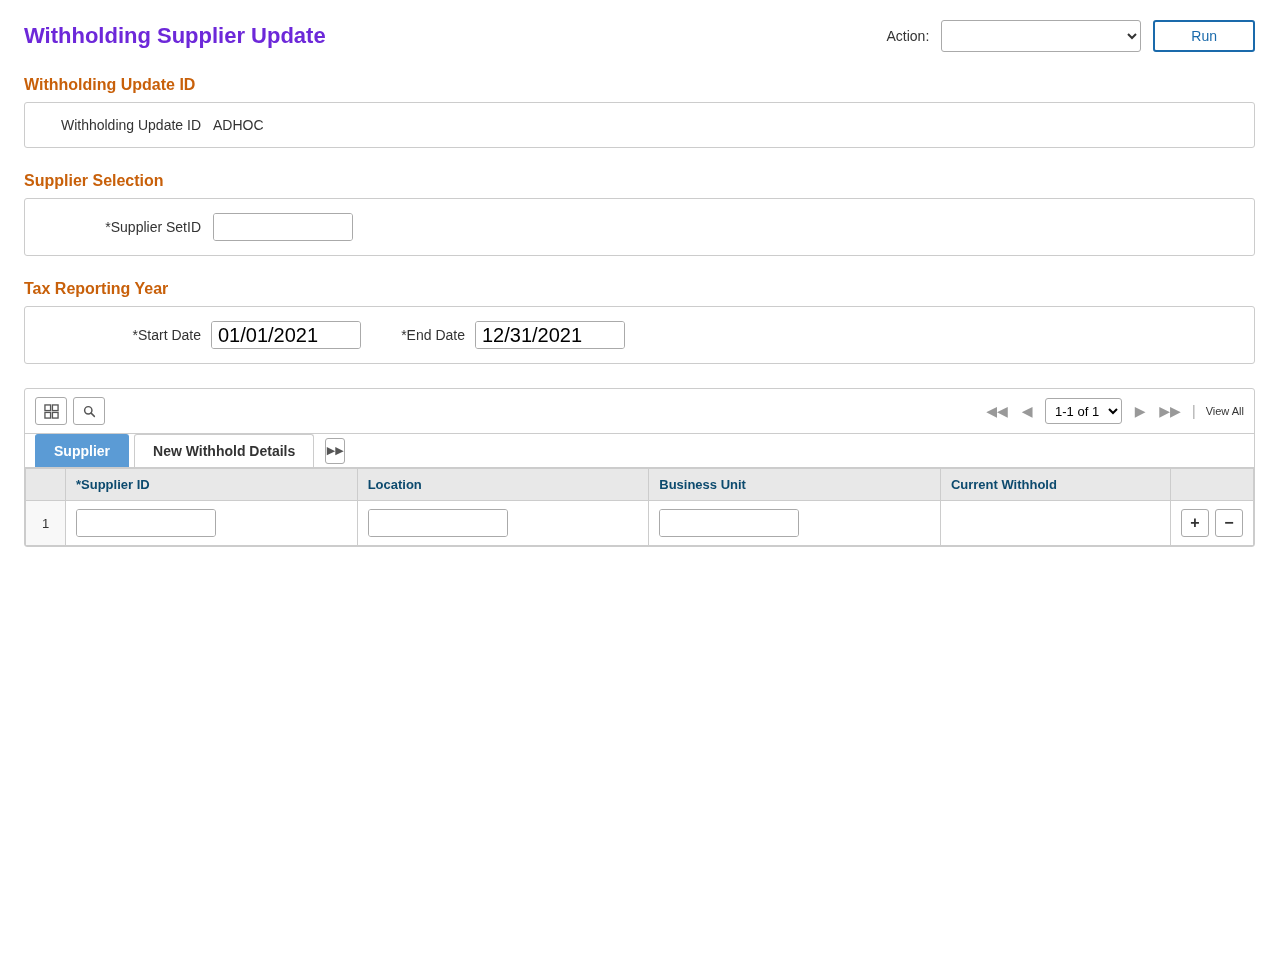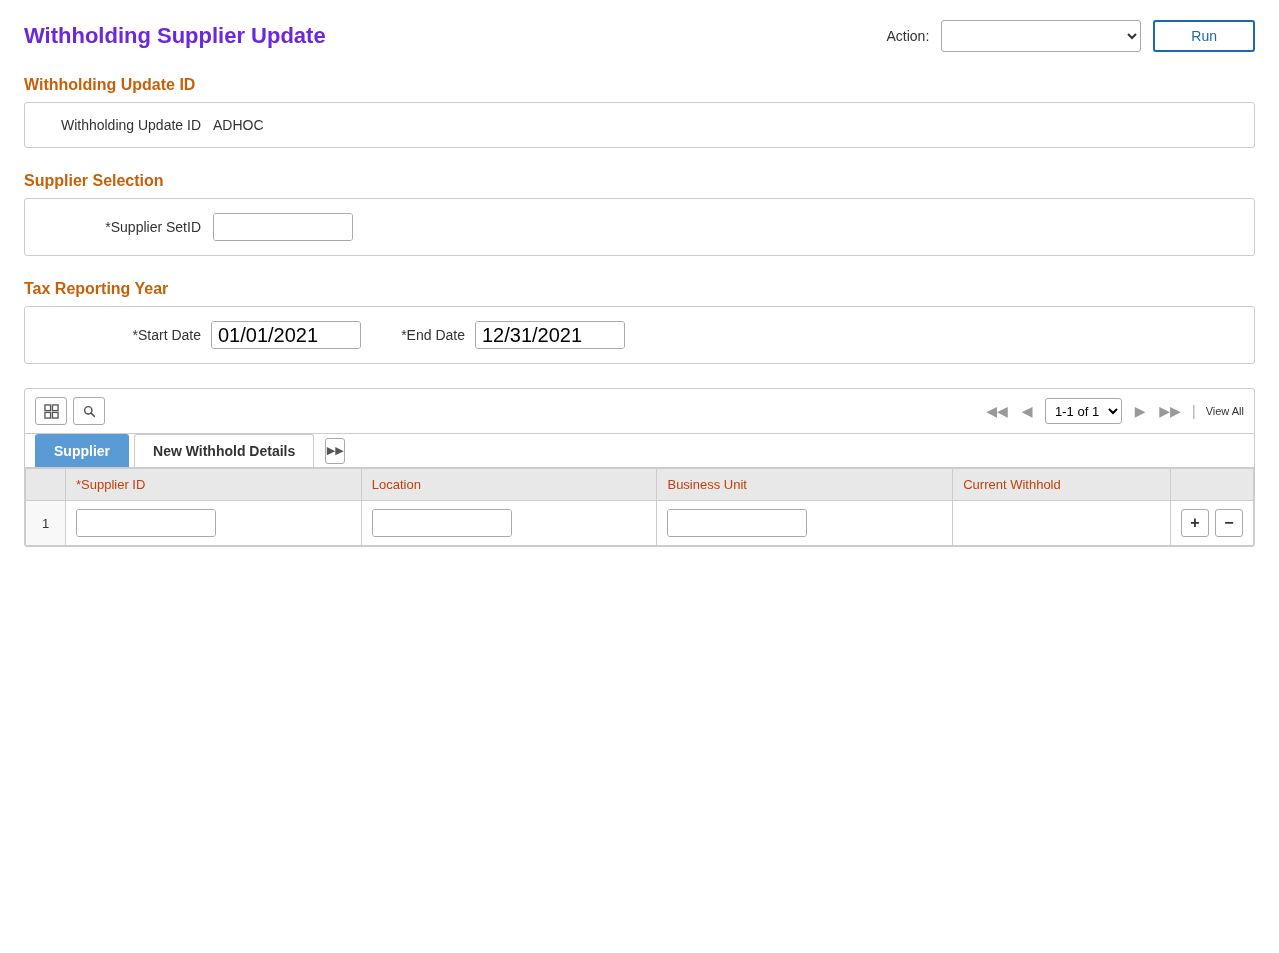--- a/index.html
+++ b/index.html
@@ -244,22 +244,22 @@
     .grid-table {
       width: 100%;
       border-collapse: collapse;
     }
     .grid-table th {
       background: #e8e8e8;
       border: 1px solid #ccc;
       padding: 8px 10px;
       text-align: left;
       font-size: 13px;
-      font-weight: 400;
-      color: #c2410c;
+      font-weight: 700;
+      color: #0c4a6e;
     }
     .grid-table td {
       border: 1px solid #ccc;
       padding: 8px 10px;
       vertical-align: middle;
       font-size: 13px;
     }
     .grid-table td.row-num {
       text-align: center;
       font-weight: 500;

